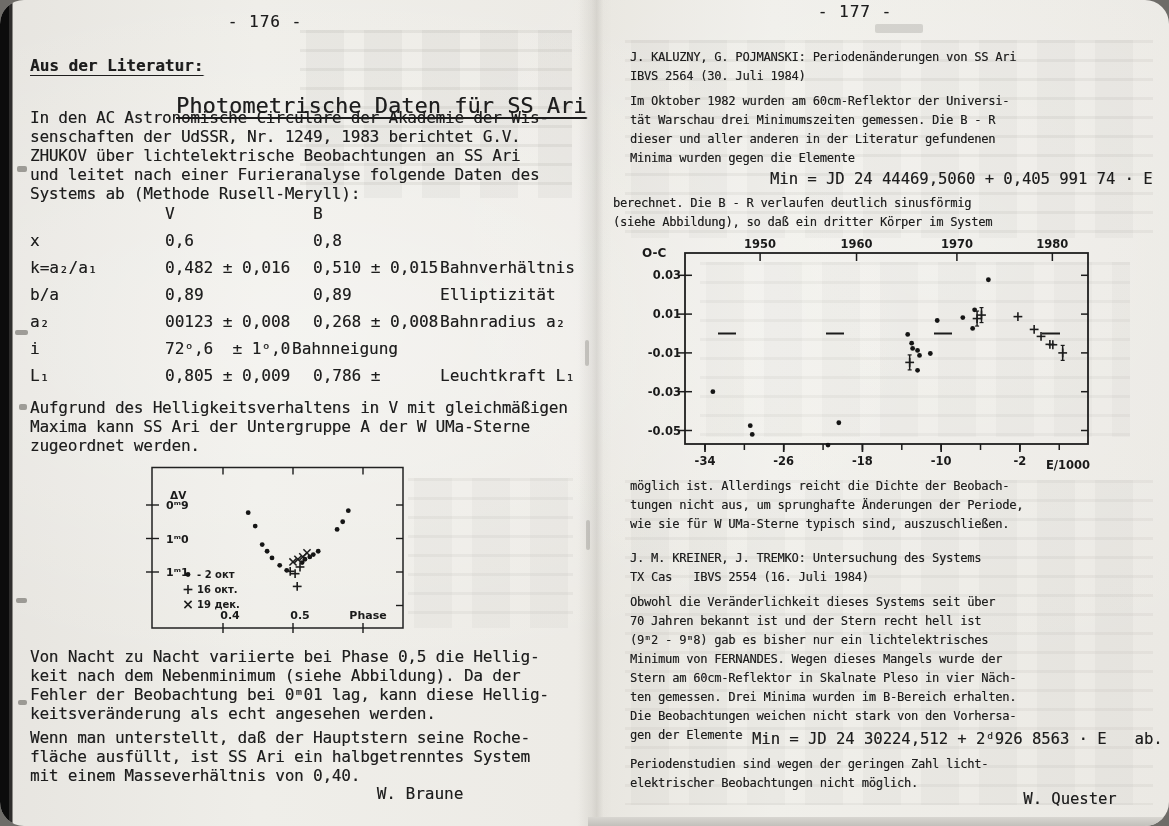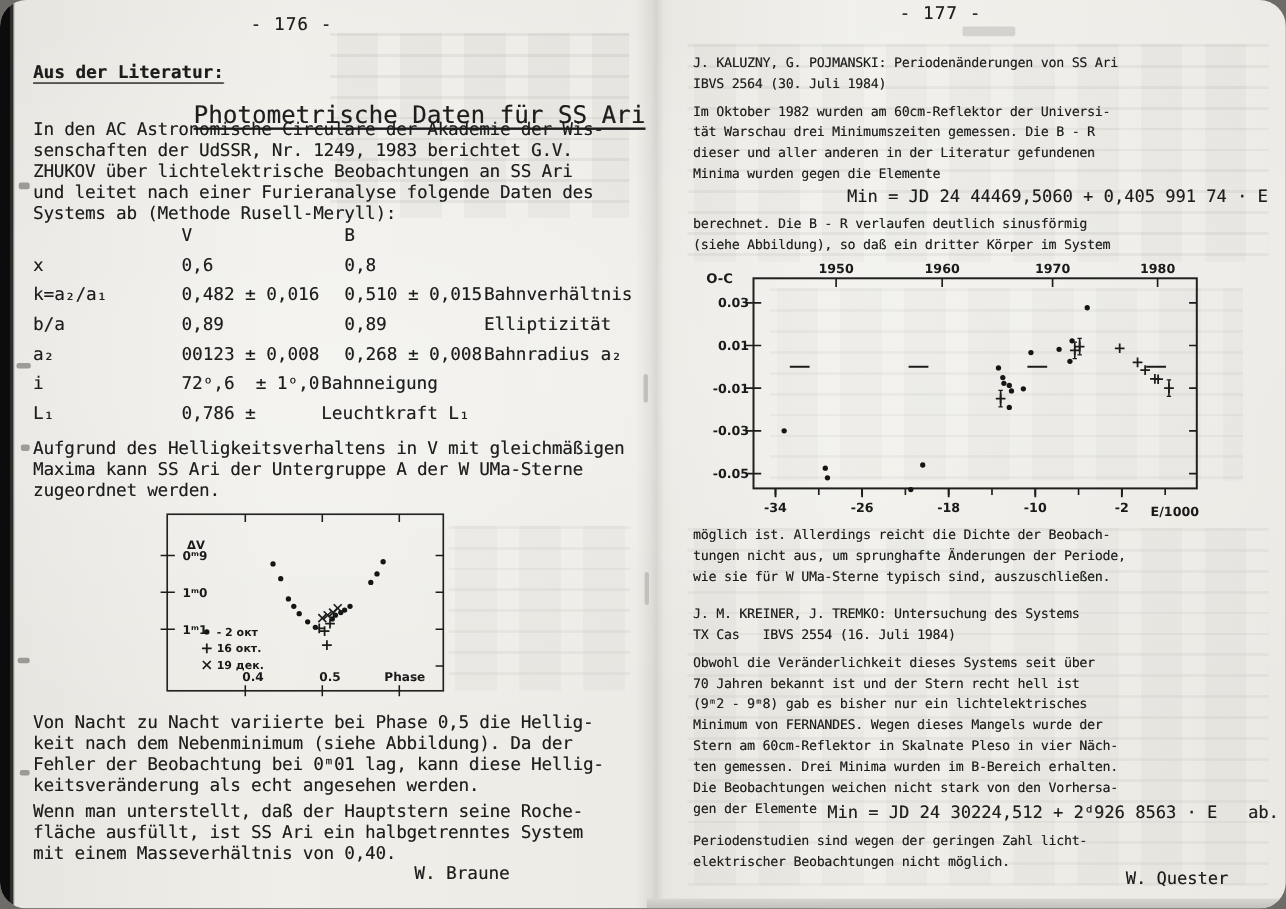--- a/index.html
+++ b/index.html
@@ -113,20 +113,21 @@
         <div class="tc c-b">0,268 ± 0,008</div>
         <div class="tc c-l">Bahnradius a₂</div>
       </div>
       <div class="trow">
         <div class="tc c-p">i</div>
         <div class="tc c-b">72ᵒ,6  ± 1ᵒ,0</div>
         <div class="tc c-l">Bahnneigung</div>
       </div>
       <div class="trow">
         <div class="tc c-p">L₁</div>
+        <div class="tc c-v">0,805 ± 0,009</div>
         <div class="tc c-b">0,786 ±</div>
         <div class="tc c-l">Leuchtkraft L₁</div>
       </div>
     </div>
 
     <div class="abs para" style="left:30px;top:398px">Aufgrund des Helligkeitsverhaltens in V mit gleichmäßigen
 Maxima kann SS Ari der Untergruppe A der W UMa-Sterne
 zugeordnet werden.</div>
 
     <div class="abs" id="fig-lightcurve" style="left:144px;top:466px;width:263px;height:168px"><svg width="263" height="168">
@@ -210,21 +211,21 @@
     <div class="abs para" style="left:630px;top:48px">J. KALUZNY, G. POJMANSKI: Periodenänderungen von SS Ari
 IBVS 2564 (30. Juli 1984)</div>
 
     <div class="abs para" style="left:630px;top:92px">Im Oktober 1982 wurden am 60cm-Reflektor der Universi-
 tät Warschau drei Minimumszeiten gemessen. Die B - R
 dieser und aller anderen in der Literatur gefundenen
 Minima wurden gegen die Elemente</div>
 
     <div class="abs formula" style="left:770px;top:170px">Min = JD 24 44469,5060 + 0,405 991 74 · E</div>
 
-    <div class="abs para" style="left:630px;top:194px">berechnet. Die B - R verlaufen deutlich sinusförmig
+    <div class="abs para" style="left:613px;top:194px">berechnet. Die B - R verlaufen deutlich sinusförmig
 (siehe Abbildung), so daß ein dritter Körper im System</div>
 
     <div class="abs" id="fig-oc" style="left:640px;top:236px;width:487px;height:242px"><svg width="487" height="242">
           <rect x="45" y="17" width="403" height="191" fill="none" stroke="#1f1f1f" stroke-width="1.8"></rect>
           <line x1="120.10400000000001" y1="17" x2="120.10400000000001" y2="25" stroke="#1c1c1c" stroke-width="1.5"></line>
           <text x="120.10400000000001" y="12" font-size="11.5" text-anchor="middle" class="ct">1950</text>
           <line x1="216.53599999999997" y1="17" x2="216.53599999999997" y2="25" stroke="#1c1c1c" stroke-width="1.5"></line>
           <text x="216.53599999999997" y="12" font-size="11.5" text-anchor="middle" class="ct">1960</text>
           <line x1="316.904" y1="17" x2="316.904" y2="25" stroke="#1c1c1c" stroke-width="1.5"></line>
           <text x="316.904" y="12" font-size="11.5" text-anchor="middle" class="ct">1970</text>

